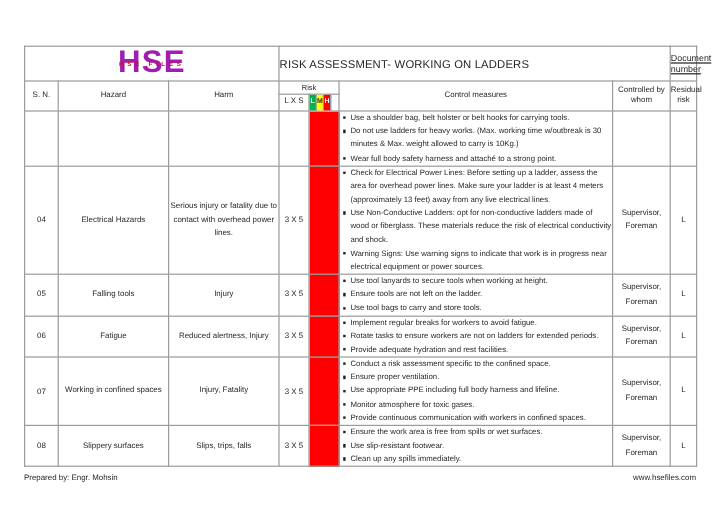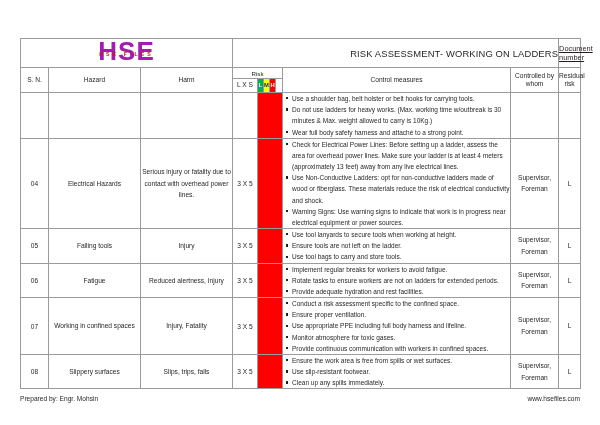--- a/index.html
+++ b/index.html
@@ -63,21 +63,21 @@
     position: absolute;
     left: 0; right: 0;
     top: 12px;
     font-size: 5.2px;
     letter-spacing: 3.1px;
     color: #c4161c;
     font-weight: bold;
     text-align: center;
   }
   .doc-title {
-    text-align: right;
+    text-align: left;
     font-weight: bold;
     font-size: 9.4px;
     letter-spacing: 0.15px;
     color: #231f20;
   }
   .doc-number {
     text-align: center;
     font-size: 7.4px;
     color: #231f20;
     text-decoration: underline;

